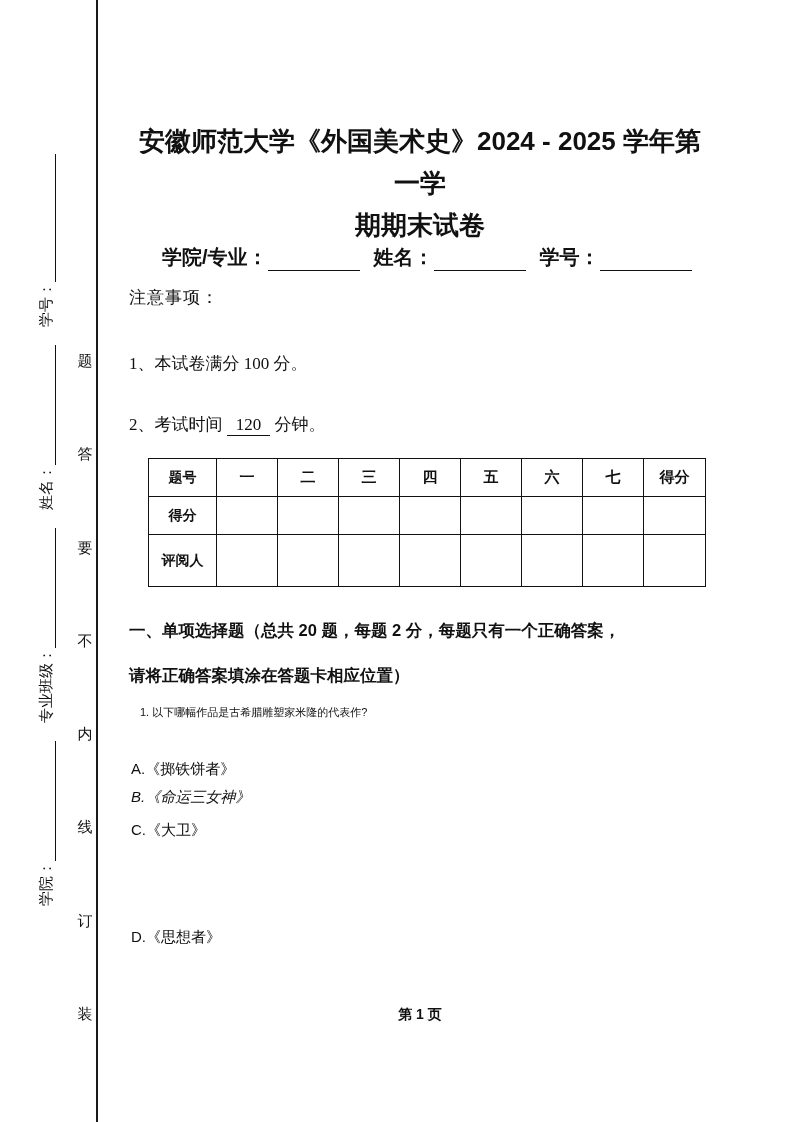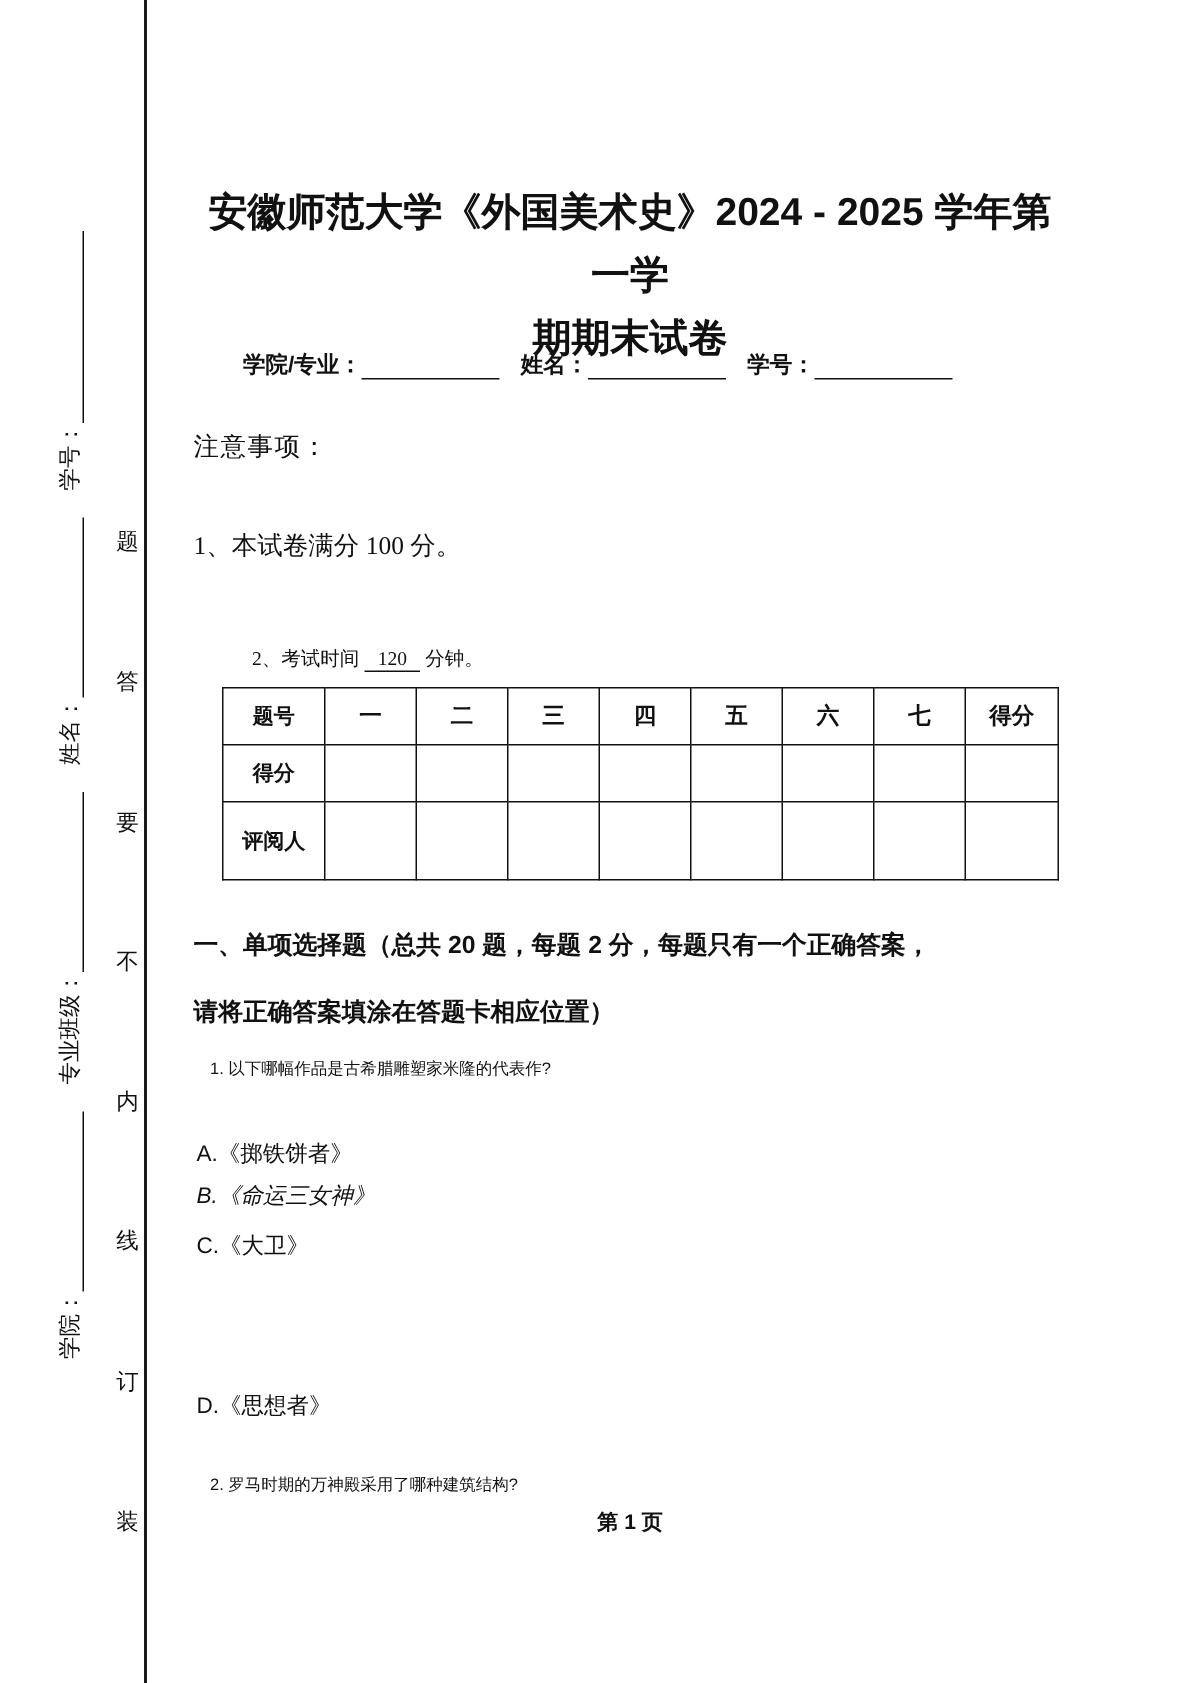--- a/index.html
+++ b/index.html
@@ -41,35 +41,35 @@
 
   
   .main { position: absolute; left: 129px; top: 0; width: 582px; height: 1122px; }
 
   .title {
     position: absolute; top: 120px; left: 0; width: 100%;
     text-align: center; font-weight: bold; font-size: 26px; line-height: 42px;
   }
 
   .info-line {
-    position: absolute; top: 234px; left: 33px;
+    position: absolute; top: 244px; left: 33px;
     display: flex; align-items: flex-end;
-    font-weight: bold; font-size: 15px;
+    font-weight: bold; font-size: 20px;
   }
   .info-line .igroup { display: flex; align-items: flex-end; margin-right: 14px; }
   .info-line .blank {
     display: inline-block; width: 92px; height: 16px;
     border-bottom: 1.5px solid #111;
   }
 
   .serif-line { font-family: "Liberation Serif", "DejaVu Serif", serif; }
 
   .notice-heading { position: absolute; top: 286px; left: 0; font-size: 17px; letter-spacing: 1px; }
   .notice-item1   { position: absolute; top: 352px; left: 0; font-size: 17px; }
-  .notice-item2   { position: absolute; top: 430px; left: 0; font-size: 13px; margin-left: 39px; }
+  .notice-item2   { position: absolute; top: 413px; left: 0; font-size: 17px; }
   .u-blank {
     display: inline-block; padding: 0 9px;
     border-bottom: 1.5px solid #111;
   }
 
   table.score-table {
     position: absolute; top: 458px; left: 19px;
     border-collapse: collapse; table-layout: fixed;
   }
   table.score-table td {
@@ -220,18 +220,17 @@
       <div>一、单项选择题（总共 20 题，每题 2 分，每题只有一个正确答案，</div>
       <div>请将正确答案填涂在答题卡相应位置）</div>
     </div>
 
     <div class="question q1">1. 以下哪幅作品是古希腊雕塑家米隆的代表作?</div>
     <div class="option optA">A.《掷铁饼者》</div>
     <div class="option optB">B.《命运三女神》</div>
     <div class="option optC">C.《大卫》</div>
     <div class="option optD">D.《思想者》</div>
 
-    <div class="question q2">2. 罗马时期的万神殿采用了哪种建筑结构?</div>
 
     <div class="footer">第 1 页</div>
 
   </div>
 </div>
 
 </body></html>

